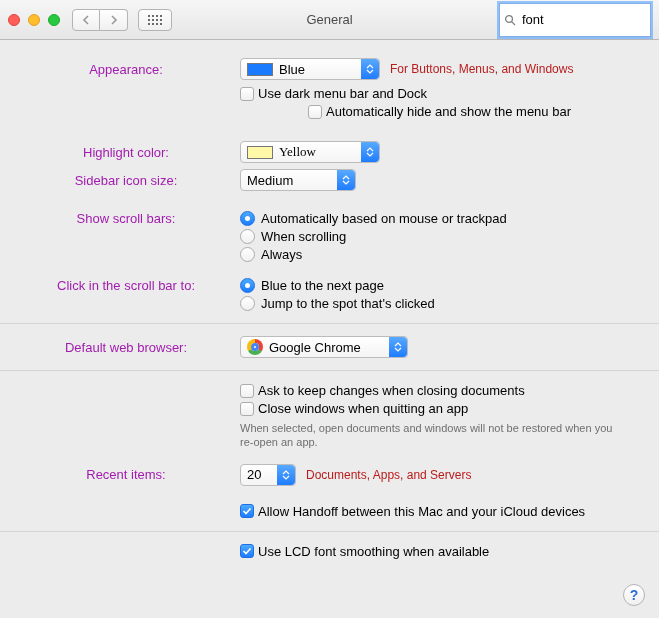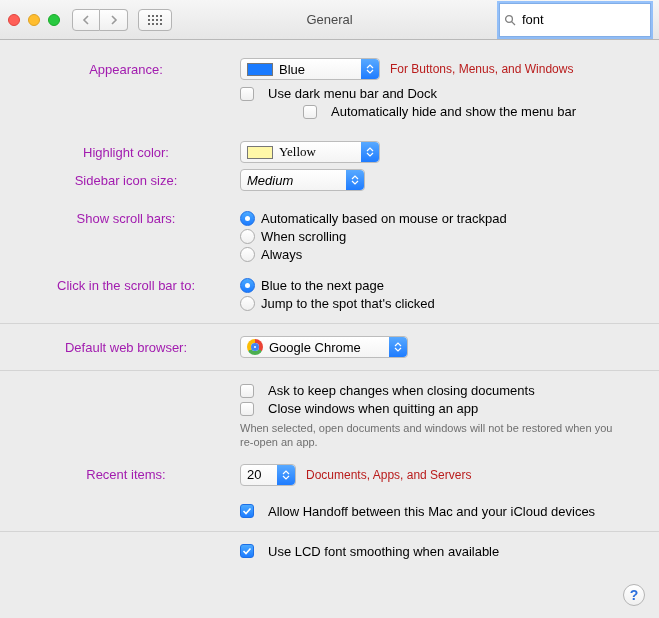--- a/index.html
+++ b/index.html
@@ -90,21 +90,21 @@
     border-radius: 0 4px 4px 0;
     margin-left: 6px;
     display: flex; flex-direction: column; align-items: center; justify-content: center;
     color: #fff;
   }
   .select .arrows svg { display:block; }
   .colorswatch {
     width: 26px; height: 13px; border: 1px solid #777; margin-right: 6px;
   }
   .hint { color: #b91c1c; font-size: 12px; margin-left: 10px; }
-  .chk { display: flex; align-items: center; gap: 14px; }
+  .chk { display: flex; align-items: center; gap: 4px; }
   .chkbox {
     width: 14px; height: 14px; border: 1px solid #acacac; border-radius: 3px;
     background: linear-gradient(#fff,#f0f0f0);
     display: inline-flex; align-items: center; justify-content: center;
   }
   .chkbox.checked {
     background: linear-gradient(#4caaff,#1c7bff);
     border-color: #1c6fe6;
     color: #fff;
   }
@@ -237,21 +237,21 @@
           </svg>
         <svg width="8" height="5">
             <path d="M1 1 L4 4 L7 1" stroke="#fff" stroke-width="1.2" fill="none"></path>
           </svg>
       </span>
     </div>
   </div>
 
   <div class="row" style="margin-bottom:20px;">
     <div class="lab">Sidebar icon size:</div>
-    <div class="select" style="width:125px;font-style:italic;">
+    <div class="select" style="width:116px;">
       <span style="flex:1;">Medium</span>
       <span class="arrows">
         <svg width="8" height="5">
             <path d="M1 4 L4 1 L7 4" stroke="#fff" stroke-width="1.2" fill="none"></path>
           </svg>
         <svg width="8" height="5">
             <path d="M1 1 L4 4 L7 1" stroke="#fff" stroke-width="1.2" fill="none"></path>
           </svg>
       </span>
     </div>

